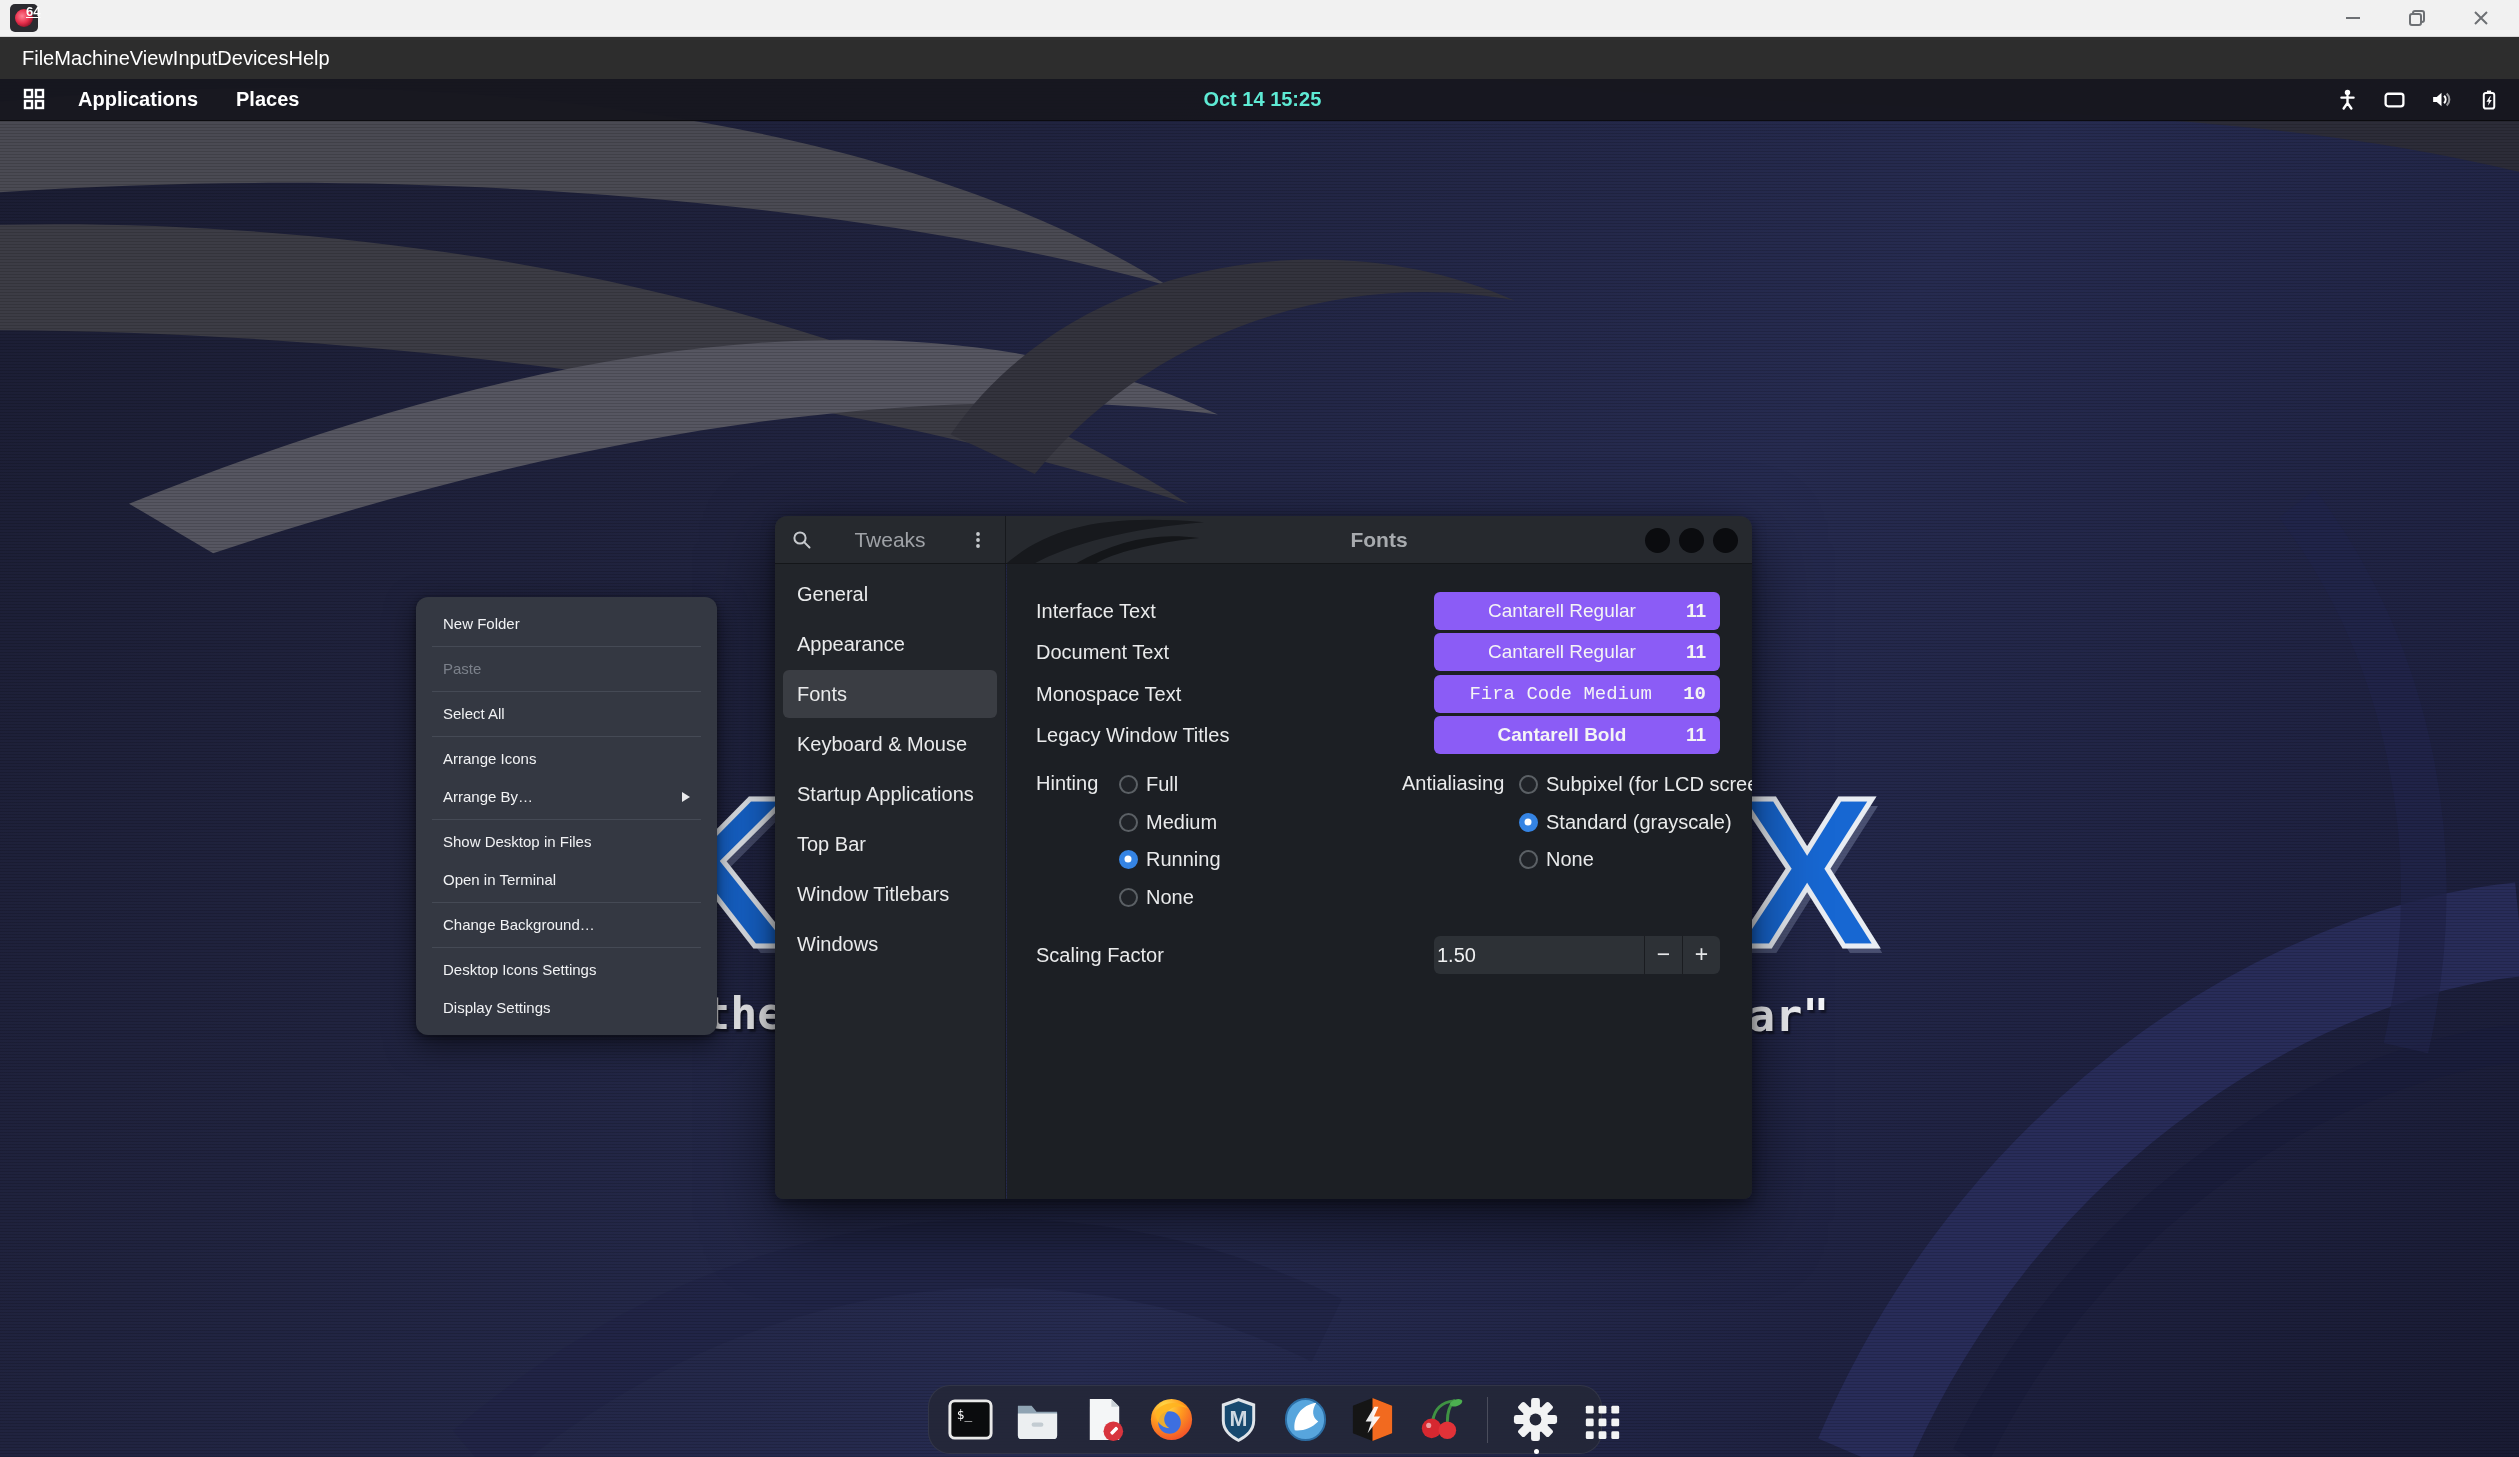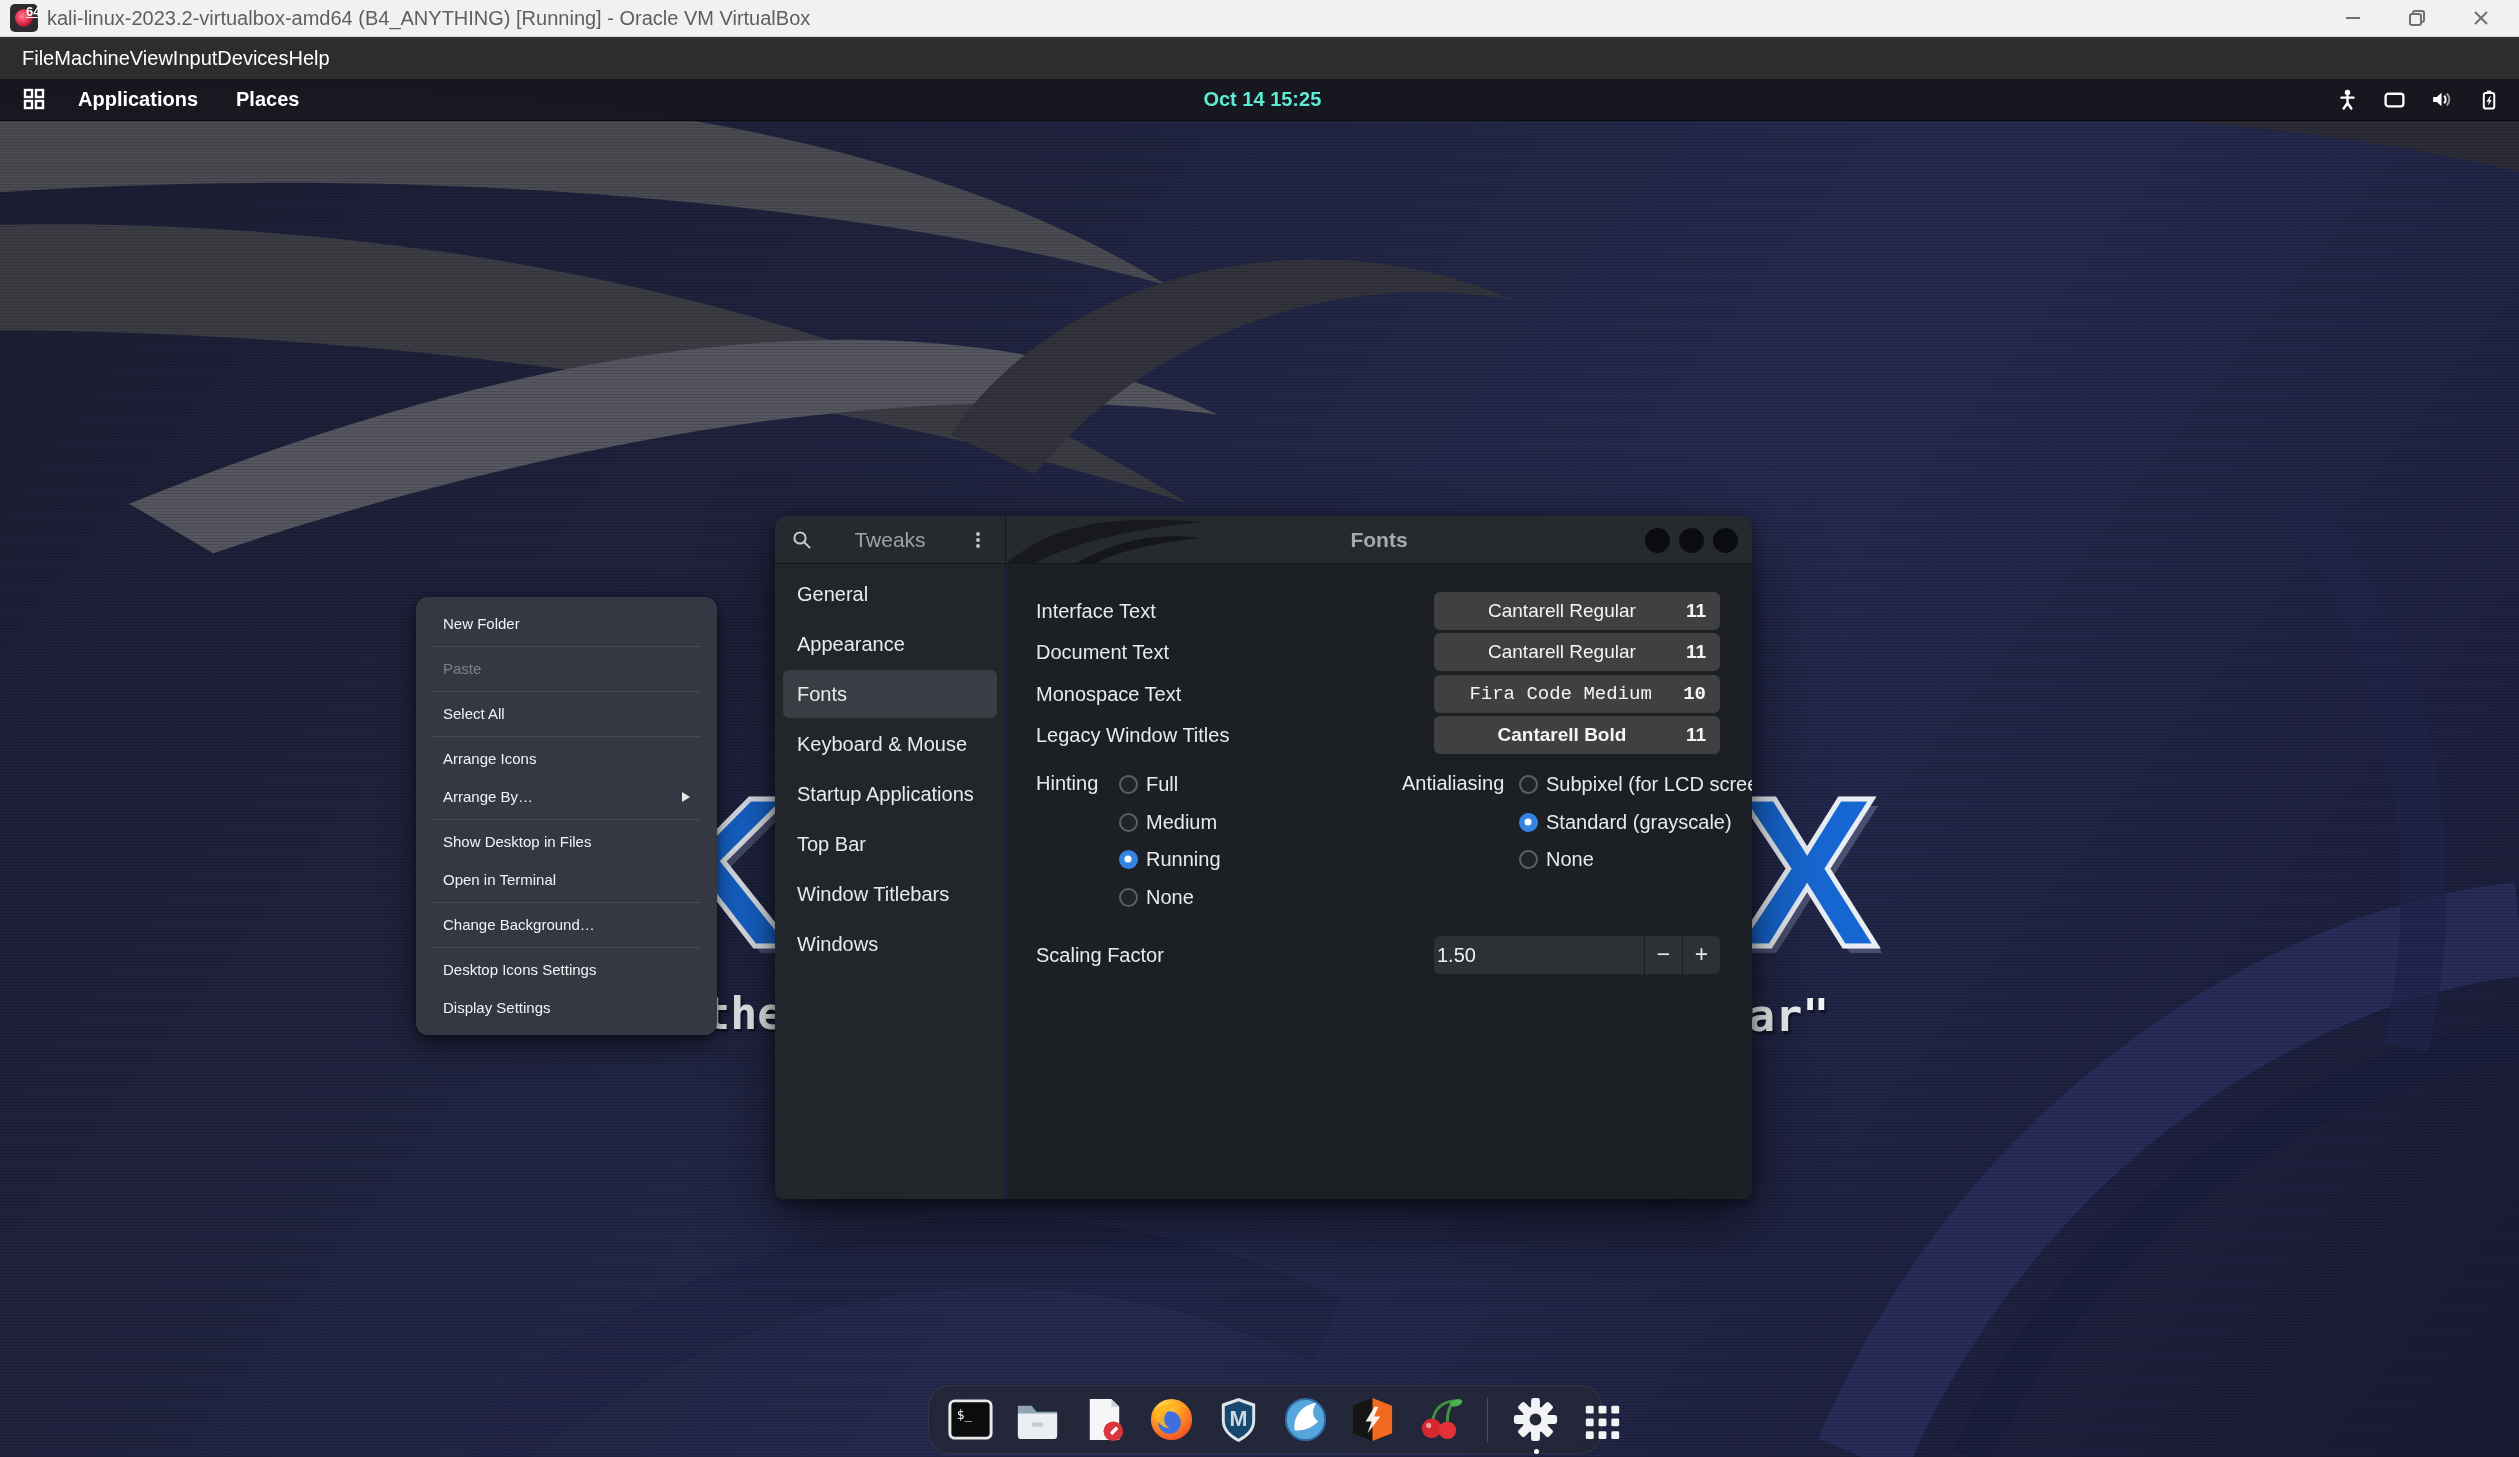--- a/index.html
+++ b/index.html
@@ -81,21 +81,21 @@
   .tw-dots { position:absolute; right:14px; top:0; height:48px; display:flex; align-items:center; gap:9px; }
   .tw-dot { width:25px; height:25px; border-radius:50%; background:#0b0c0f; }
   .tw-side { position:absolute; left:0; top:48px; width:231px; height:636px; background:#22252a;
     border-right:1px solid #17191d; list-style:none; padding-top:4px; }
   .tw-side li { height:48px; line-height:48px; margin:2px 8px; padding-left:14px; border-radius:6px;
     color:#e9eaeb; font-size:20px; white-space:nowrap; }
   .tw-side li.selected { background:#3a3d43; }
   .tw-content { position:absolute; left:232px; top:48px; width:745px; height:636px; background:#1c1f24; }
   .frow { position:absolute; height:38px; }
   .flabel { position:absolute; left:29px; line-height:38px; color:#e9eaeb; font-size:20px; white-space:nowrap; }
-  .font-btn { position:absolute; right:32px; width:286px; height:38px; background:#404040;
+  .font-btn { position:absolute; right:32px; width:286px; height:38px; background:#8b5cf6;
     border:none; border-radius:6px; color:#f4f4f5; display:flex; align-items:center;
     padding:0 14px; font-size:19px; }
   .font-btn .fname { flex:1; text-align:center; font-family:"Liberation Sans", sans-serif; }
   .font-btn .fsize { font-weight:bold; margin-left:10px; }
   .font-btn.mono .fname, .font-btn.mono .fsize { font-family:Liberation Mono, monospace; }
   .font-btn.bold .fname { font-weight:bold; }
   .group-label { position:absolute; color:#e9eaeb; font-size:20px; }
   .radio-row { position:absolute; height:30px; display:flex; align-items:center; gap:8px; }
   .radio { width:19px; height:19px; border-radius:50%; border:2px solid #5b6065; background:#202328;
     position:relative; flex:0 0 auto; }
@@ -120,21 +120,20 @@
 </head>
 <body>
 
 <div class="screen">
 
   <div class="vbox-titlebar">
     <span class="vbox-icon">
       <span class="swirl"></span>
       <span class="badge">64</span>
     </span>
-    <span class="vbox-title">kali-linux-2023.2-virtualbox-amd64 (B4_ANYTHING) [Running] - Oracle VM VirtualBox</span>
     <span class="vbox-controls">
       <span class="vbox-ctl">
         <svg width="18" height="18" viewBox="0 0 18 18">
             <line x1="2" y1="9" x2="16" y2="9" stroke="#6d7074" stroke-width="2"></line>
           </svg>
       </span>
       <span class="vbox-ctl">
         <svg width="18" height="18" viewBox="0 0 18 18">
             <rect x="5" y="2" width="11" height="11" rx="2" fill="none" stroke="#6d7074" stroke-width="2"></rect>
             <rect x="2" y="5" width="11" height="11" rx="2" fill="#f1f1f1" stroke="#6d7074" stroke-width="2"></rect>

